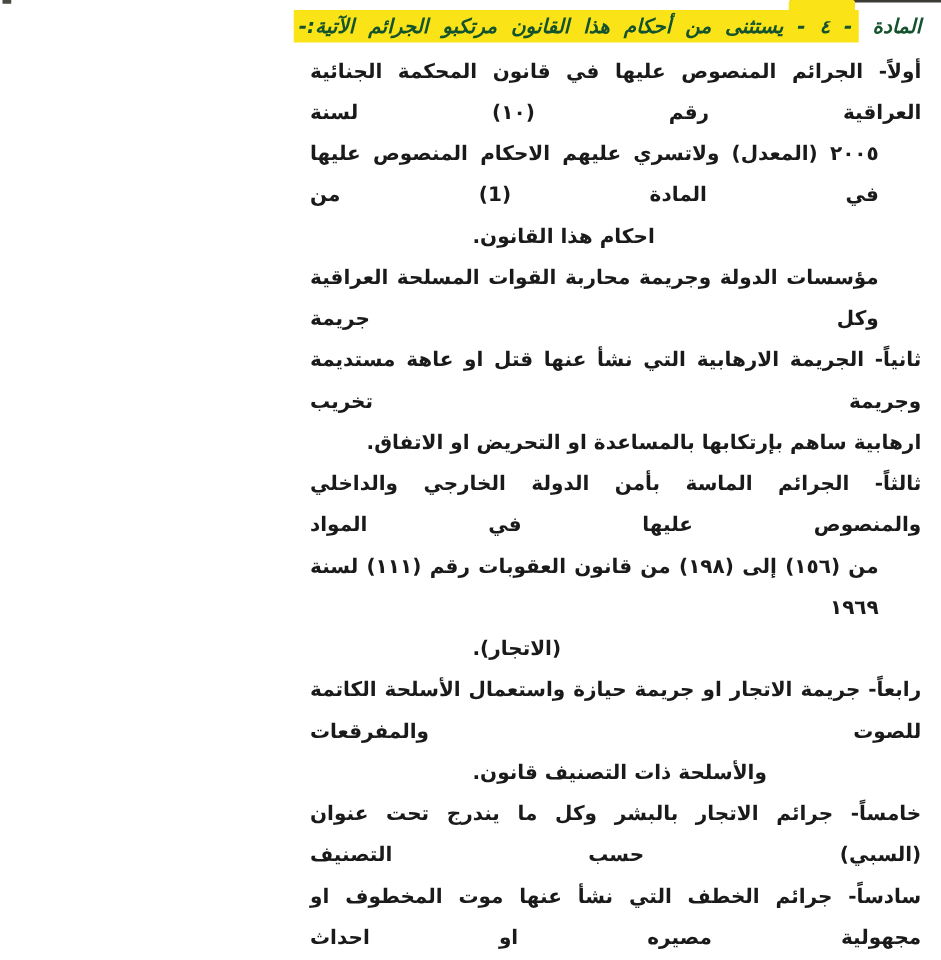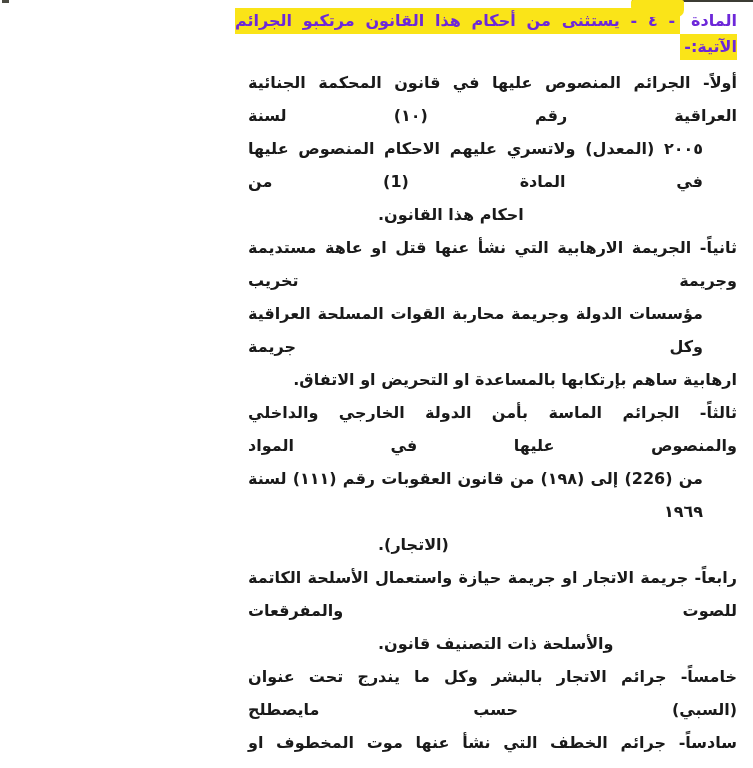--- a/index.html
+++ b/index.html
@@ -17,23 +17,24 @@
   
   .art-topline{position:absolute;top:0;right:0;width:104px;height:2px;background:#3c3c34;}
   .art-topmark{position:absolute;top:0;right:110px;width:11px;height:8px;background:#45453b;}
   .art-speck{position:absolute;top:0;left:2px;width:7px;height:3px;background:#4a4a42;}
 
   
   .heading{
     position:relative;
     padding:8px 16px 6px 235px;
     line-height:26px;
-    color:#6d28d9;
+    color:#14532d;
     text-align:justify;
     text-align-last:justify;
+    font-style:italic;
   }
   .heading .hl{
     background:#fae418;
     padding:3px 5px 4px 4px;
   }
   .h-blob{
     position:absolute;top:0;right:69px;width:53px;height:17px;
     background:#fae418;border-radius:2px 2px 7px 10px;
   }
 
@@ -62,38 +63,38 @@
 
   <div class="clauses">
 
     <div class="clause">
       <div class="ln j">أولاً- الجرائم المنصوص عليها في قانون المحكمة الجنائية العراقية رقم (١٠) لسنة</div>
       <div class="ln j m">٢٠٠٥ (المعدل) ولاتسري عليهم الاحكام المنصوص عليها في المادة (1) من</div>
       <div class="ln c">احكام هذا القانون.</div>
     </div>
 
     <div class="clause">
+      <div class="ln j m">مؤسسات الدولة وجريمة محاربة القوات المسلحة العراقية وكل جريمة</div>
       <div class="ln j">ثانياً- الجريمة الارهابية التي نشأ عنها قتل او عاهة مستديمة وجريمة تخريب</div>
-      <div class="ln j m">مؤسسات الدولة وجريمة محاربة القوات المسلحة العراقية وكل جريمة</div>
       <div class="ln c">ارهابية ساهم بإرتكابها بالمساعدة او التحريض او الاتفاق.</div>
     </div>
 
     <div class="clause">
       <div class="ln j">ثالثاً- الجرائم الماسة بأمن الدولة الخارجي والداخلي والمنصوص عليها في المواد</div>
-      <div class="ln j m">من (226) إلى (١٩٨) من قانون العقوبات رقم (١١١) لسنة ١٩٦٩</div>
+      <div class="ln j m">من (١٥٦) إلى (١٩٨) من قانون العقوبات رقم (١١١) لسنة ١٩٦٩</div>
       <div class="ln c">(الاتجار).</div>
     </div>
 
     <div class="clause">
       <div class="ln j">رابعاً- جريمة الاتجار او جريمة حيازة واستعمال الأسلحة الكاتمة للصوت والمفرقعات</div>
       <div class="ln c">والأسلحة ذات التصنيف قانون.</div>
     </div>
 
     <div class="clause">
-      <div class="ln j">خامساً- جرائم الاتجار بالبشر وكل ما يندرج تحت عنوان (السبي) حسب مايصطلح</div>
+      <div class="ln j">خامساً- جرائم الاتجار بالبشر وكل ما يندرج تحت عنوان (السبي) حسب التصنيف</div>
     </div>
 
     <div class="clause">
       <div class="ln j">سادساً- جرائم الخطف التي نشأ عنها موت المخطوف او مجهولية مصيره او احداث</div>
 
     </div>
 
   </div>
 
 </div>

